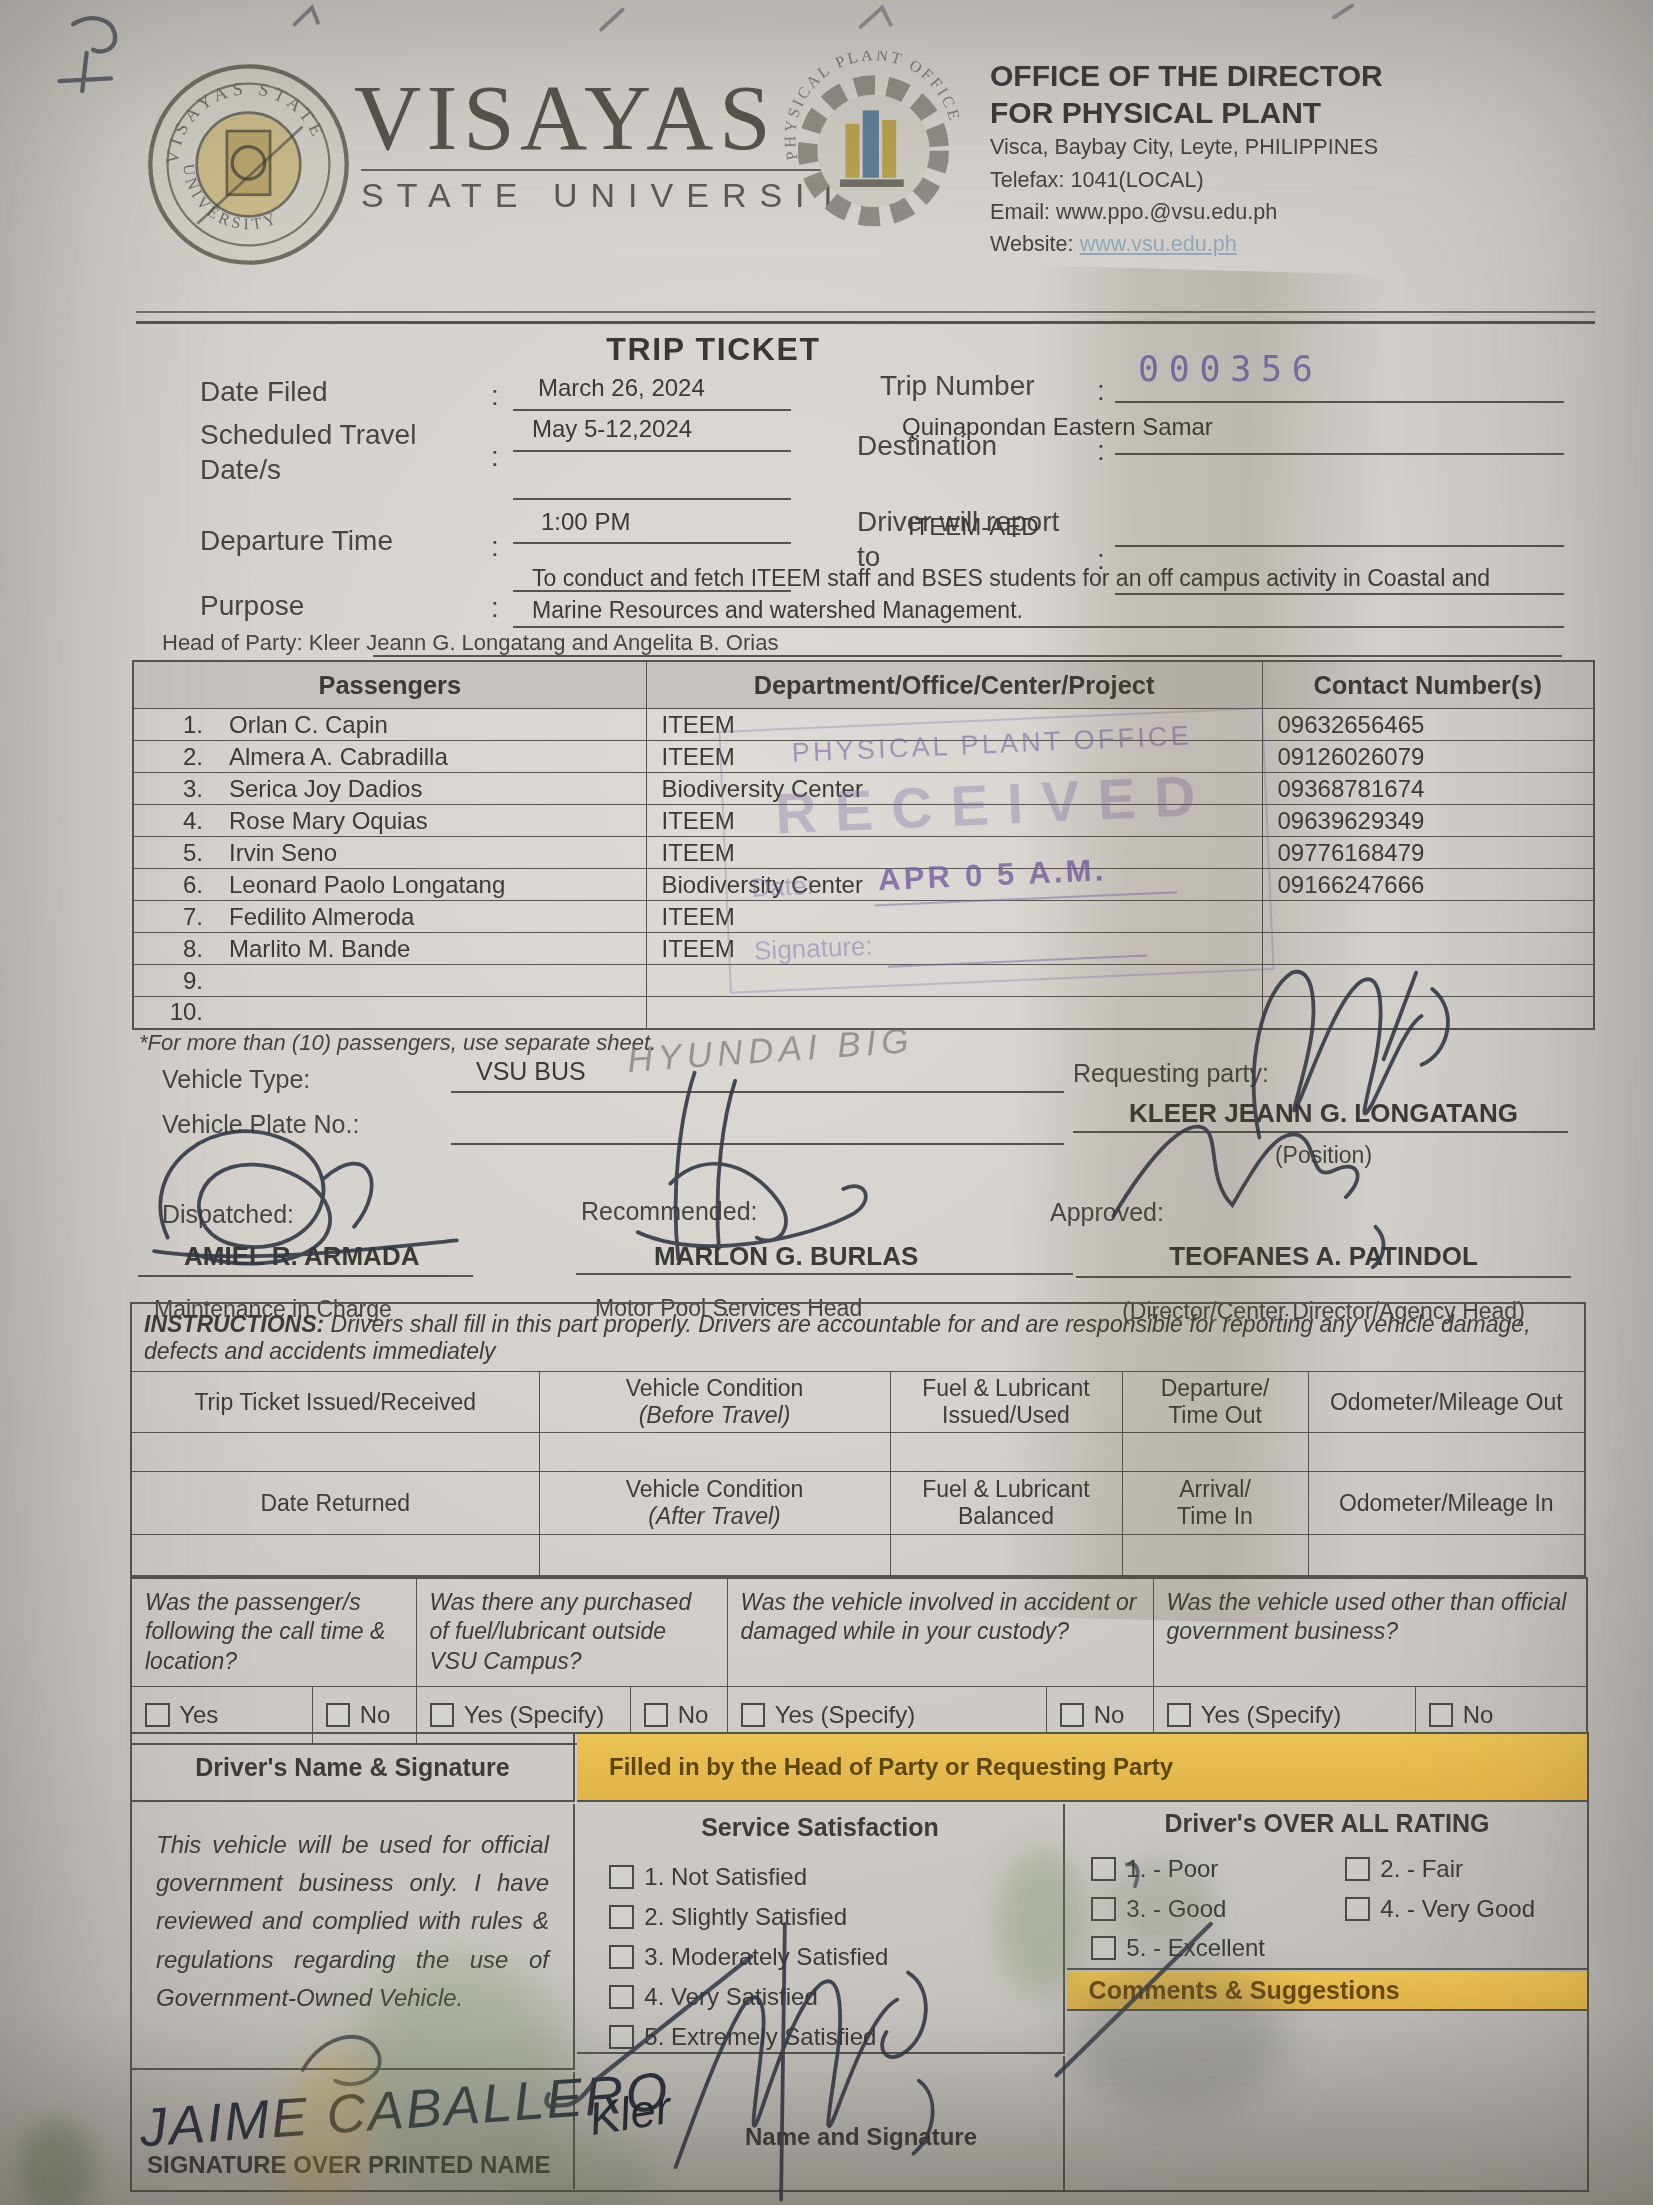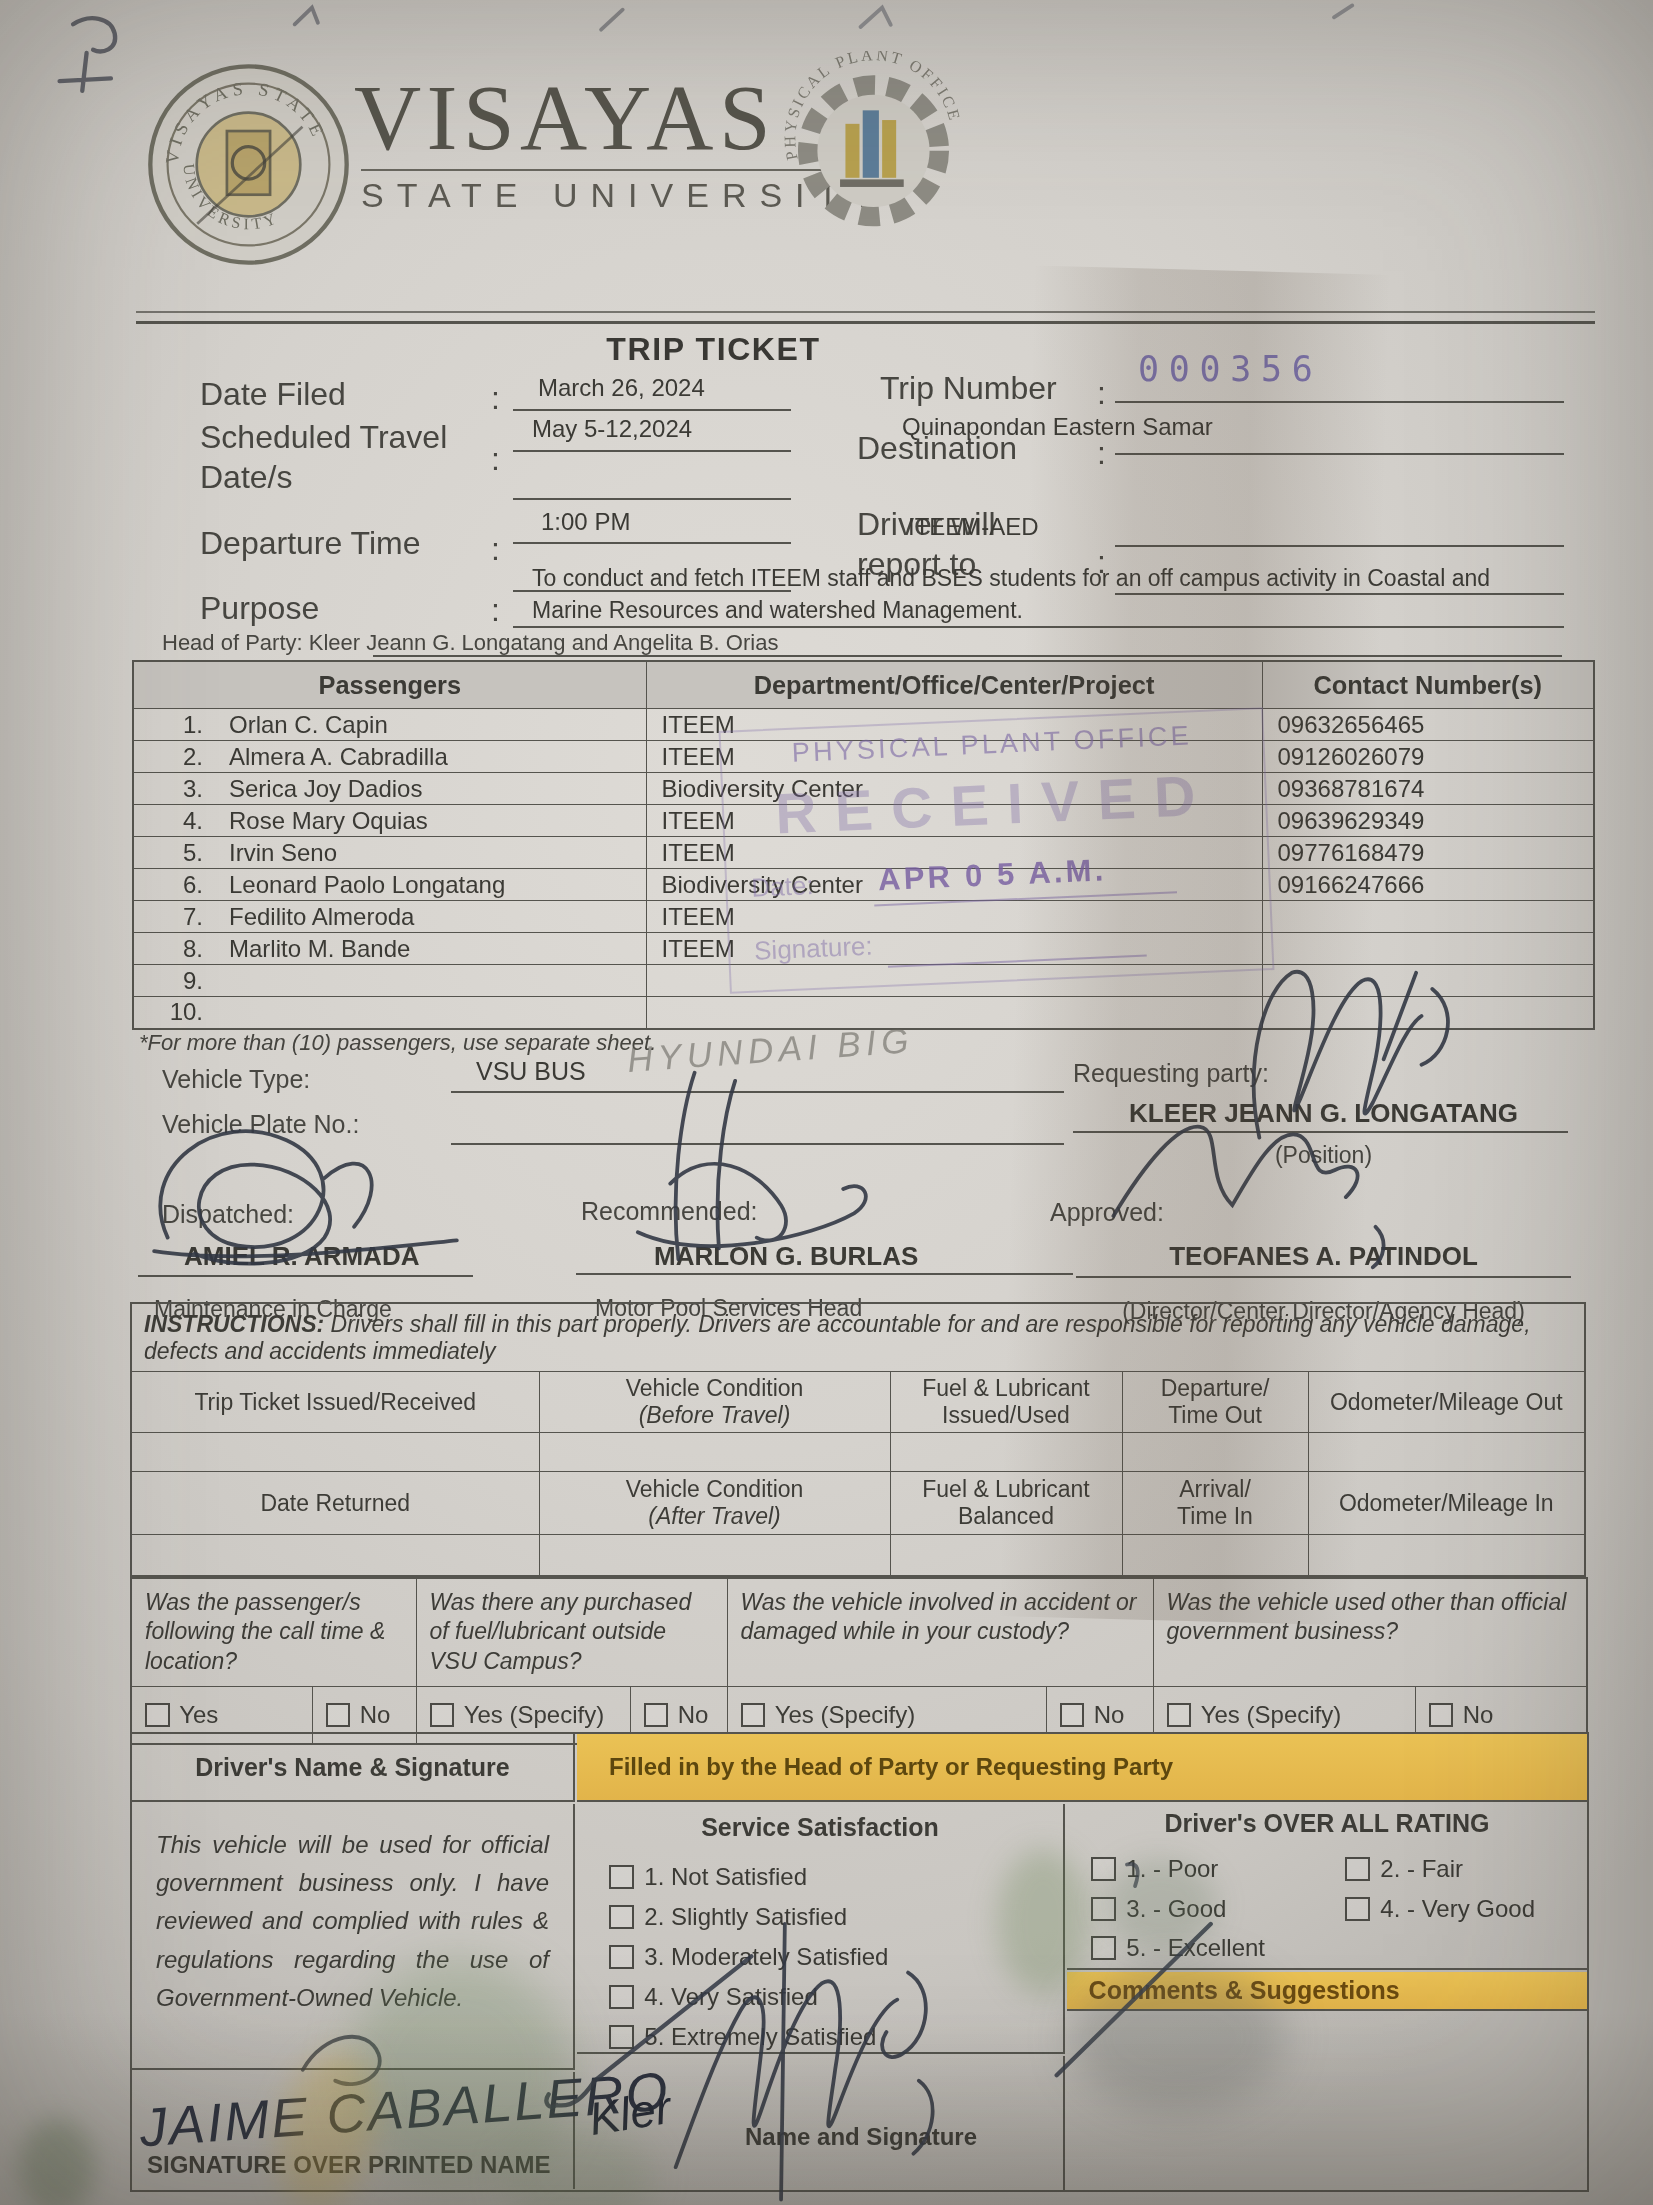--- a/index.html
+++ b/index.html
@@ -4,21 +4,21 @@
 <style>
   html,body{margin:0;padding:0;background:#8a8780;}
   .page{position:relative;width:1654px;height:2205px;overflow:hidden;
     font-family:"Liberation Sans",sans-serif;color:#3f3e3a;
     background:
       radial-gradient(ellipse 1297px 1513px at 45% 35%, #dedbd6 0%, #d5d2cd 45%, #c9c6c1 80%, #b9b6b1 100%);
   }
   .vignette{position:absolute;inset:0;box-shadow:inset 0 0 227px rgba(60,55,48,.38);pointer-events:none;}
   .abs{position:absolute;}
   .ln{position:absolute;height:2.2px;background:#55544e;}
-  .lbl{position:absolute;font-size:32px;color:#474641;line-height:1.25;}
+  .lbl{position:absolute;font-size:28px;color:#474641;line-height:1.25;}
   .val{position:absolute;font-size:24px;color:#3b3a35;}
   .cb{display:inline-block;width:20.5px;height:20.5px;border:2.2px solid #4b4a45;background:rgba(255,255,255,.15);vertical-align:middle;flex:none;}
   
   .uniname{position:absolute;left:354px;top:64px;font-family:"Liberation Serif",serif;font-size:93px;letter-spacing:5.4px;color:#56544c;}
   .unisub{position:absolute;left:361px;top:169px;font-size:34px;letter-spacing:13px;color:#5d5b53;border-top:2.2px solid #6a6860;padding-top:5.4px;}
   .officeblock{position:absolute;left:990px;top:58px;width:622px;}
   .officeblock .t{font-size:30px;font-weight:bold;color:#3c3b37;line-height:1.22;}
   .officeblock .s{font-size:21.6px;color:#45443f;line-height:1.5;}
   .weblink{color:#93a7bb;text-decoration:underline;}
   .title{position:absolute;left:0;right:227px;top:331px;text-align:center;font-size:32px;font-weight:bold;letter-spacing:1.6px;color:#393834;}
@@ -102,20 +102,29 @@
       <rect x="160" y="110" width="30" height="125" fill="#5d7d99"></rect>
       <rect x="196" y="128" width="26" height="107" fill="#b8a14f"></rect>
       <rect x="118" y="238" width="118" height="14" fill="#6f6d65"></rect>
       <defs>
           <path id="arcP" d="M 40 200 A 145 145 0 1 1 320 200"></path>
         </defs>
       <text font-size="30" fill="#7d7b72" letter-spacing="5" font-family="Liberation Serif,serif"><textPath href="#arcP">PHYSICAL PLANT OFFICE</textPath></text>
     </svg>
   </div>
 
+  <div class="officeblock">
+    <div class="t">OFFICE OF THE DIRECTOR</div>
+    <div class="t">FOR PHYSICAL PLANT</div>
+    <div class="s">Visca, Baybay City, Leyte, PHILIPPINES</div>
+    <div class="s">Telefax: 1041(LOCAL)</div>
+    <div class="s">Email: www.ppo.@vsu.edu.ph</div>
+    <div class="s"><span>Website:</span>
+      <span class="weblink">www.vsu.edu.ph</span></div>
+  </div>
 
   <div class="ln" style="left:136px;top:311px;width:1459px;height:1.6px;opacity:.75;"></div>
   <div class="ln" style="left:136px;top:321px;width:1459px;height:3.2px;"></div>
 
   <div class="title">TRIP TICKET</div>
   <div class="ticketno">000356</div>
 
   <div class="lbl" style="left:200px;top:374px;">Date Filed</div>
   <div class="lbl" style="left:491px;top:378px;">:</div>
   <div class="val" style="left:538px;top:374px;">March 26, 2024</div>

